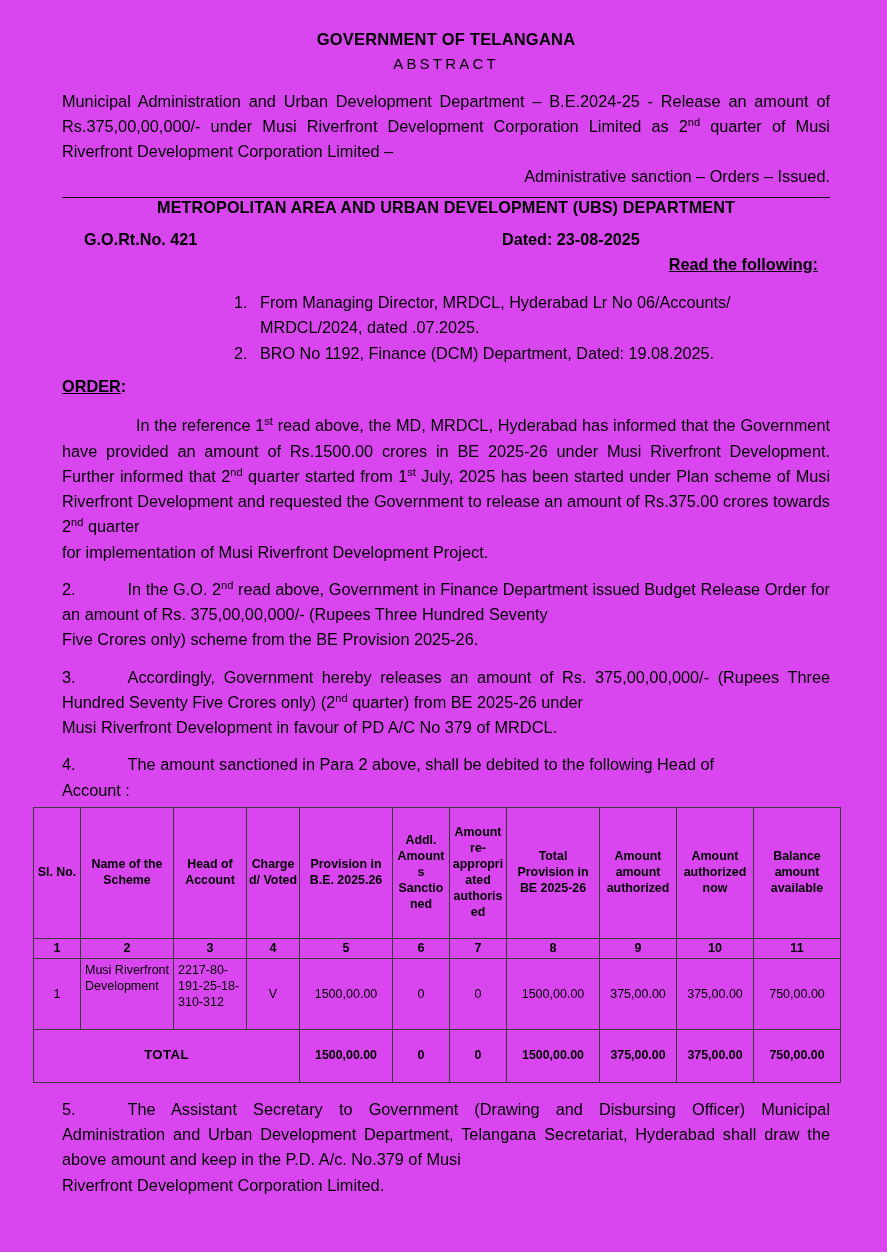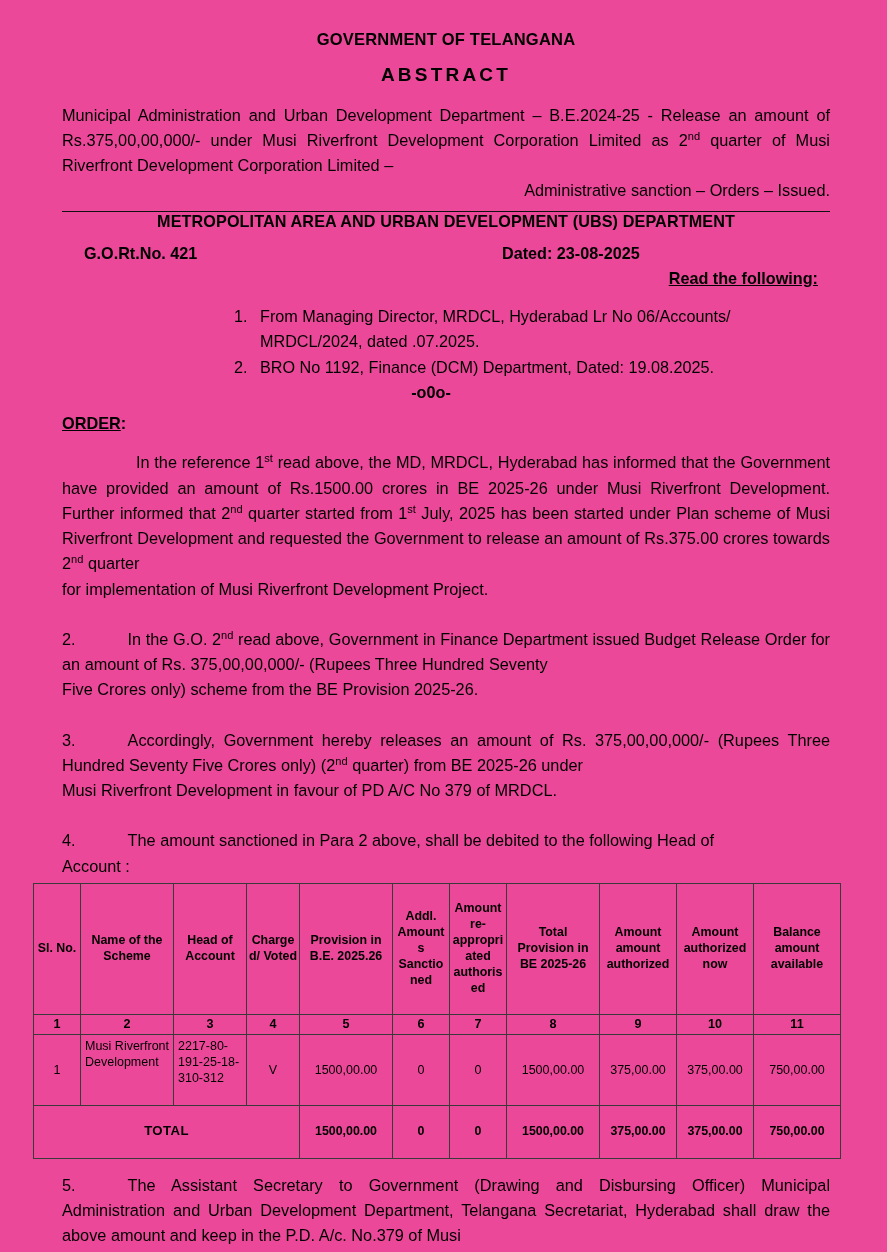--- a/index.html
+++ b/index.html
@@ -9,45 +9,45 @@
   }
   body {
     font-family: "Liberation Sans", sans-serif;
     color: #000000;
   }
   .page {
     position: relative;
     width: 887px;
     height: 1252px;
     margin: 0 auto;
-    background: #ec4899;
+    background: #d946ef;
     overflow: hidden;
     box-sizing: border-box;
     padding: 0;
   }
   .inner {
     position: absolute;
     left: 62px;
     top: 28px;
     width: 768px;
   }
   .ctr { text-align: center; }
 
   .title-gov {
     font-size: 16.5px;
     font-weight: bold;
     letter-spacing: 0.2px;
     line-height: 1.45;
   }
   .title-abstract {
-    font-size: 19px;
-    font-weight: bold;
+    font-size: 15px;
+    font-weight: normal;
     letter-spacing: 3.2px;
     line-height: 1.5;
-    margin-top: 9px;
+    margin-top: 1px;
   }
   .abstract-body {
     font-size: 16.3px;
     line-height: 1.52;
     text-align: justify;
     text-justify: inter-word;
     margin-top: 14px;
   }
   .abstract-body .lastline { text-align: right; }
 
@@ -114,21 +114,21 @@
     font-weight: bold;
     padding-left: 0px;
   }
   .order-head span.u { text-decoration: underline; margin-top: 13px; }
 
   .para {
     font-size: 16.3px;
     line-height: 1.55;
     text-align: justify;
     text-justify: inter-word;
-    margin-top: 25px;
+    margin-top: 12px;
   }
   .para.first { margin-top: 17px; }
   .para .lastline { text-align: left; display: block; }
   .indent { display: inline-block; width: 74px; }
   .indent-sm { display: inline-block; width: 52px; }
 
   sup { font-size: 0.68em; vertical-align: super; line-height: 0; }
 
   .rs-lakhs {
     text-align: right;
@@ -218,21 +218,20 @@
         <span class="num">1.</span>
         <span>From Managing Director, MRDCL, Hyderabad   Lr No 06/Accounts/</span>
         <span style="display:block">MRDCL/2024, dated    .07.2025.</span>
       </li>
       <li>
         <span class="num">2.</span>
         <span>BRO No 1192, Finance (DCM) Department, Dated: 19.08.2025.</span>
       </li>
     </ul>
 
-    <div class="ooo">-o0o-</div>
 
     <div class="order-head"><span class="u">ORDER</span><span>:</span></div>
 
     <div class="para first">
       <span class="indent"></span><span>In the reference 1</span><sup>st</sup><span> read above, the MD, MRDCL, Hyderabad has informed that the Government have provided an amount of Rs.1500.00 crores in BE 2025-26 under Musi Riverfront Development. Further informed that 2</span><sup>nd</sup><span>  quarter  started from 1</span><sup>st</sup><span> July, 2025 has been started under Plan scheme of Musi Riverfront Development   and requested the Government to release an amount of Rs.375.00 crores towards 2</span><sup>nd</sup><span> quarter</span>
       <span class="lastline">for implementation of  Musi Riverfront Development Project.</span>
     </div>
 
     <div class="para">
       <span>2.</span><span class="indent-sm"></span><span>In the G.O. 2</span><sup>nd</sup><span>  read above, Government in Finance Department issued  Budget Release Order for an amount of Rs. 375,00,00,000/- (Rupees Three Hundred Seventy</span>

